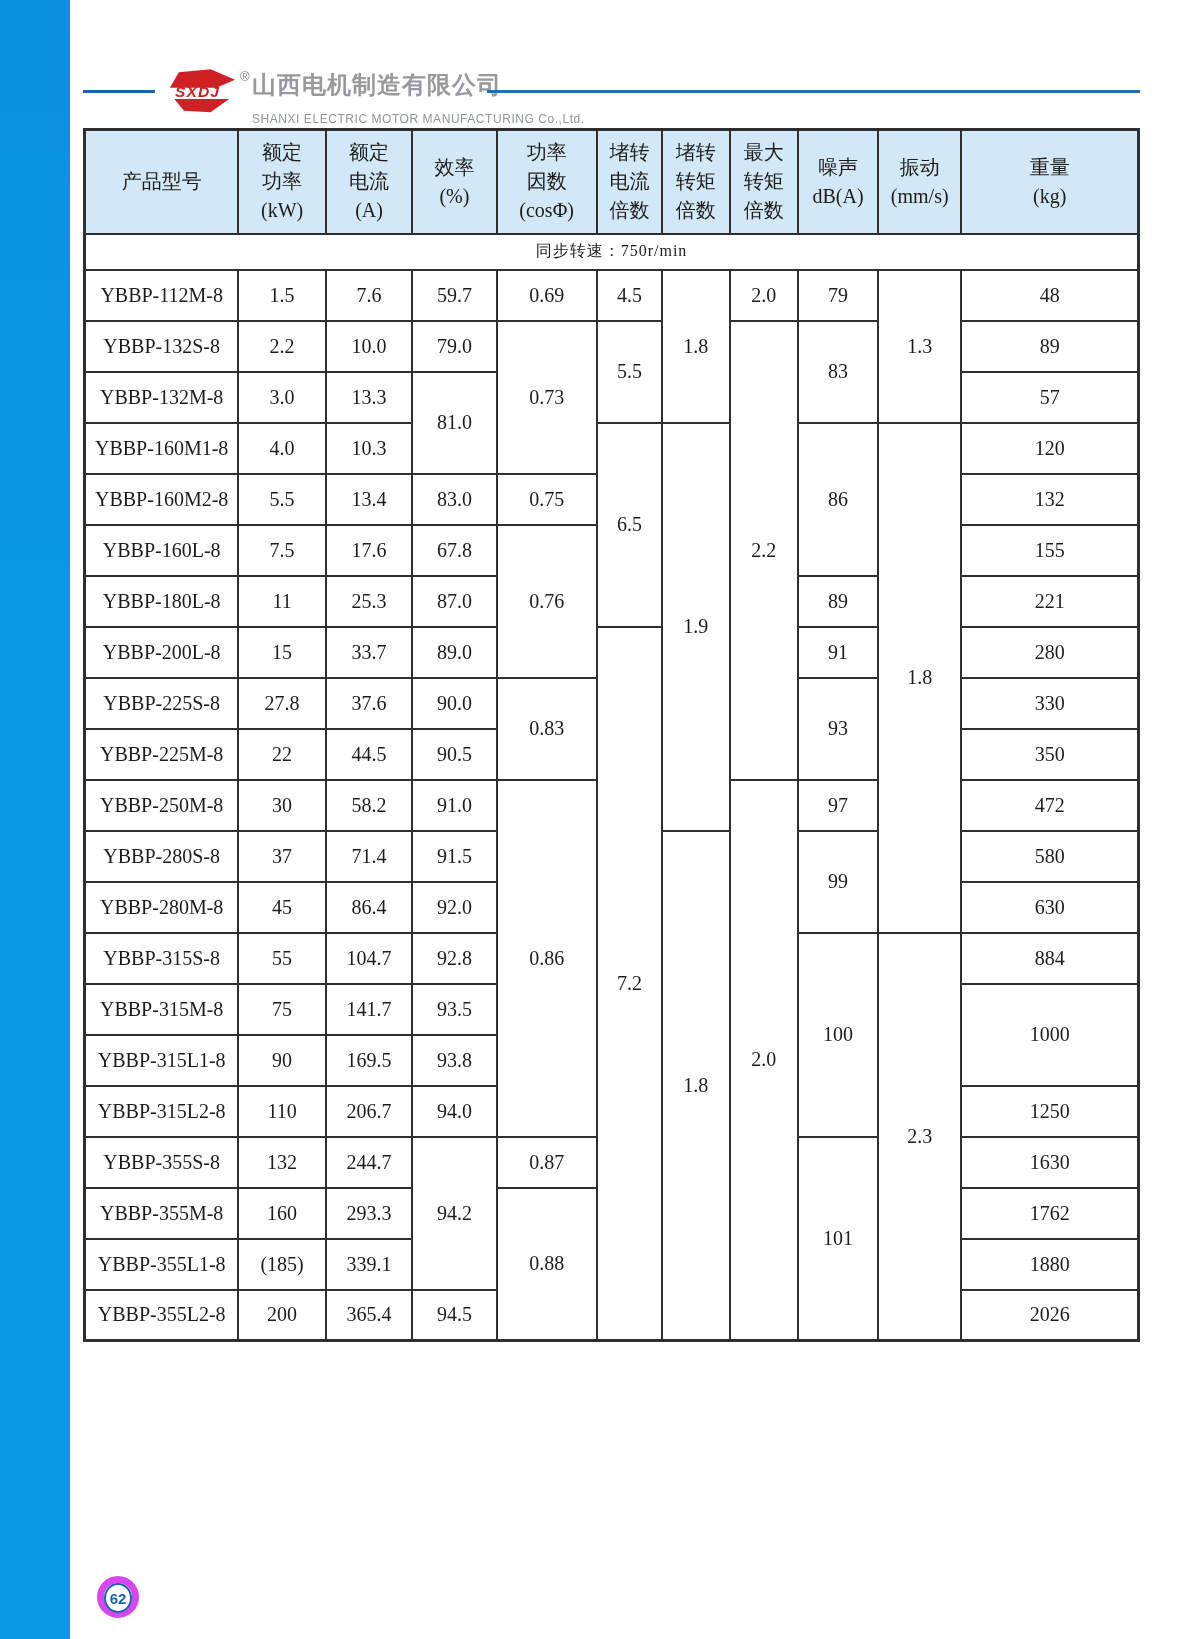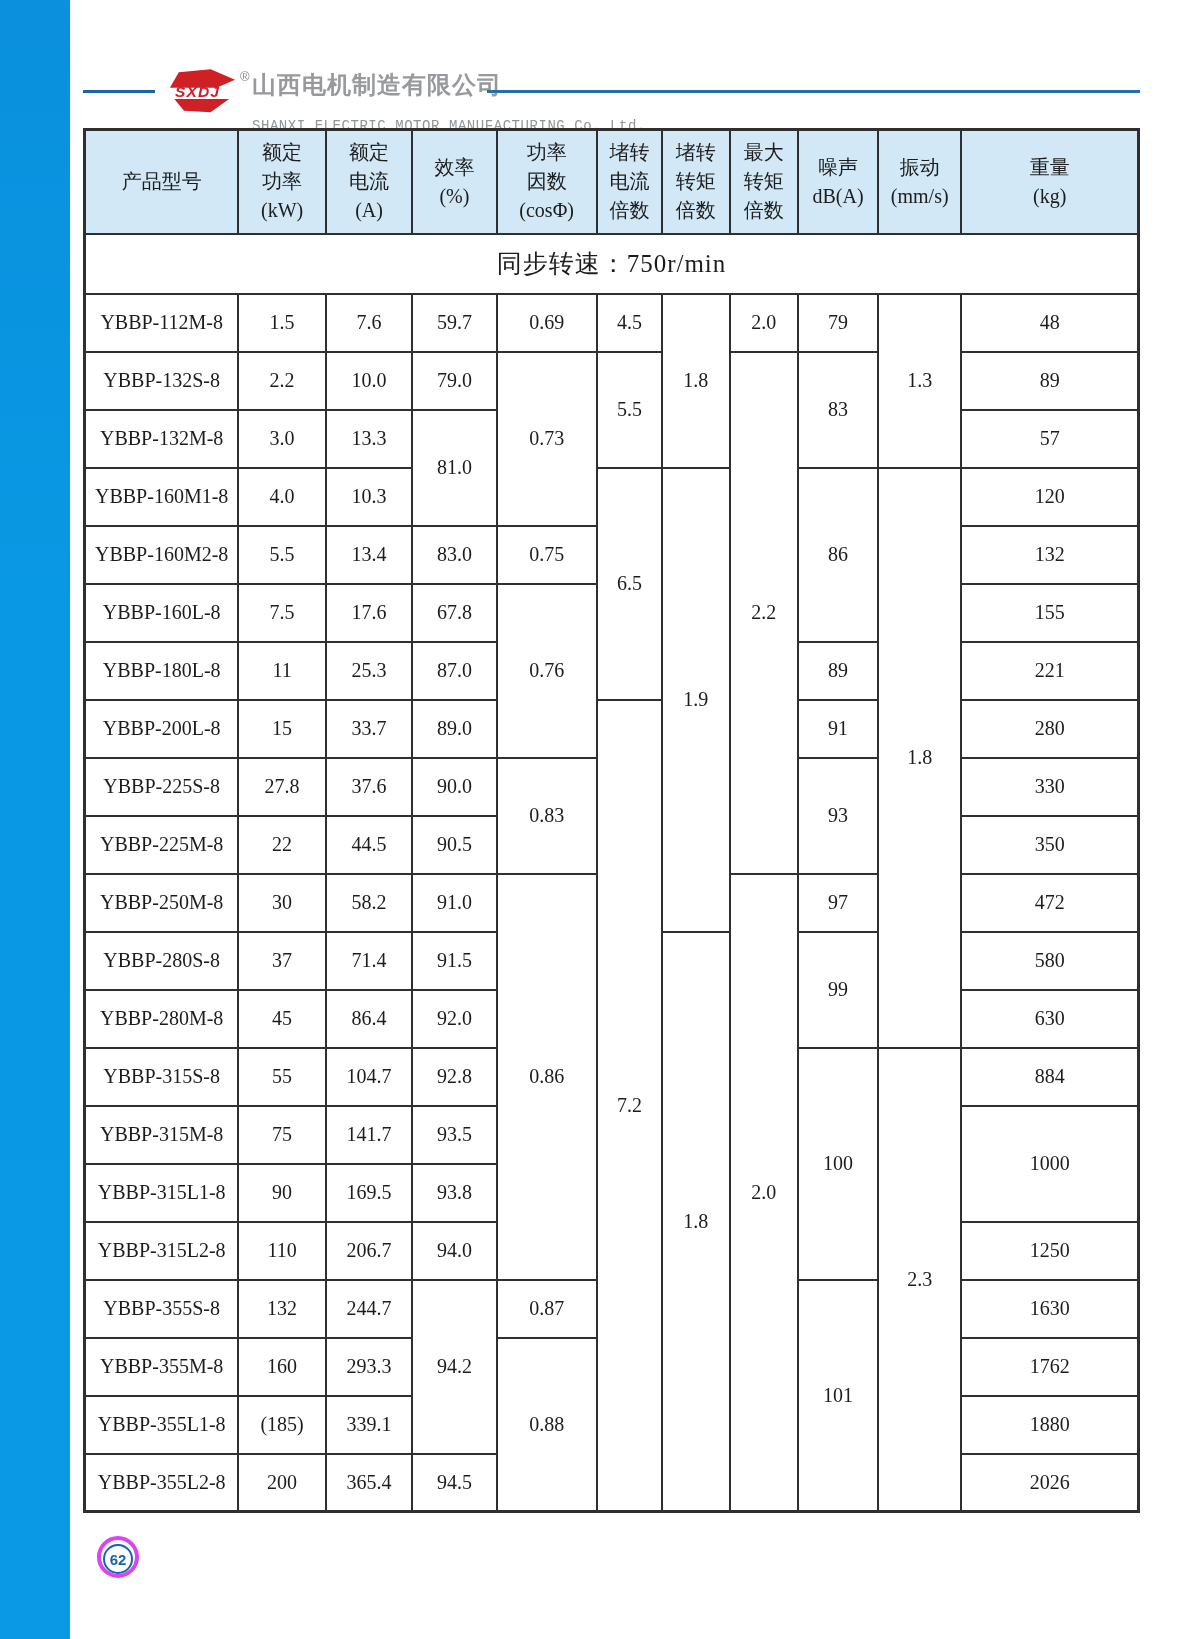--- a/index.html
+++ b/index.html
@@ -13,34 +13,34 @@
     background:linear-gradient(180deg,#0a90dd 0%, #0999e4 40%, #0a9ae5 100%);
   }
   
   .left-line  { position:absolute; left:83px;  top:90px; width:72px;  height:3px; background:#1e62a8; }
   .right-line { position:absolute; left:487px; top:90px; width:653px; height:3px; background:#2471a8; }
   .logo-svg { position:absolute; left:164px; top:68px; width:74px; height:47px; }
   .reg-mark { position:absolute; left:240px; top:69px; font-size:13px; color:#80868a;
               font-family:"Liberation Sans",sans-serif; }
   .name-block { position:absolute; left:252px; top:72px; font-family:"Liberation Sans",sans-serif; }
   .name-cn { font-size:24px; font-weight:bold; color:#97999c; letter-spacing:1px; line-height:26px; }
-  .name-en { font-size:14px; color:#8f9599; letter-spacing:0.55px; margin-top:20px; white-space:nowrap;font-family:Liberation Mono, monospace; }
+  .name-en { font-size:12px; color:#8f9599; letter-spacing:0.55px; margin-top:14px; white-space:nowrap; }
   
   .tbl-wrap { position:absolute; left:83px; top:128px; width:1057px; }
   table { width:100%; border-collapse:collapse; table-layout:fixed; border:3px solid #2f2f2f; }
   th,td { border:2px solid #2f2f2f; text-align:center; vertical-align:middle;
           padding:0; overflow:hidden; }
   th { height:104px; background:#d2e8f6; font-weight:normal; font-size:20px;
        line-height:29px; white-space:pre-line; }
   td { font-size:20px; }
-  tr.subtitle-row td { height:60px; font-size:25px; letter-spacing:1px; }
-  tbody tr.data-row { height:58px; }
+  tr.subtitle-row td { height:36px; font-size:16px; letter-spacing:1px; }
+  tbody tr.data-row { height:51px; }
   
-  .badge { position:absolute; left:97px; top:1536px; width:42px; height:42px; border-radius:50%;
-           border:4px solid #d946ef; display:flex; align-items:flex-end; justify-content:center; }
+  .badge { position:absolute; left:97px; top:1576px; width:42px; height:42px; border-radius:50%;
+           border:7px solid #d946ef; display:flex; align-items:flex-start; justify-content:center; }
   .badge-inner { width:30px; height:30px; border-radius:50%; border:2px solid #1565ad;
                  display:flex; align-items:center; justify-content:center; }
   .badge-inner span { font-family:"Liberation Sans",sans-serif; font-weight:bold;
                       font-size:15px; color:#1565ad; }
 </style>
 </head>
 <body>
 
 <div class="page">
   <div class="strip"></div>

